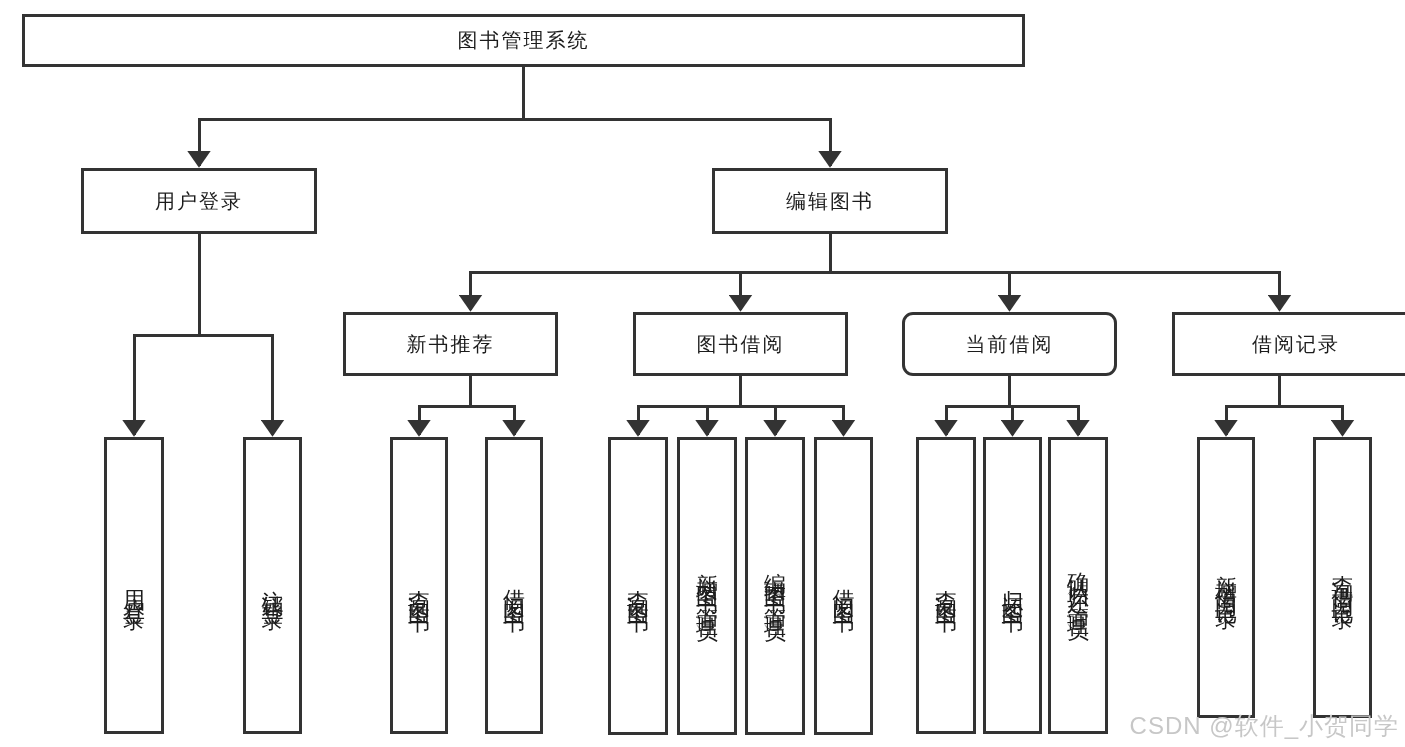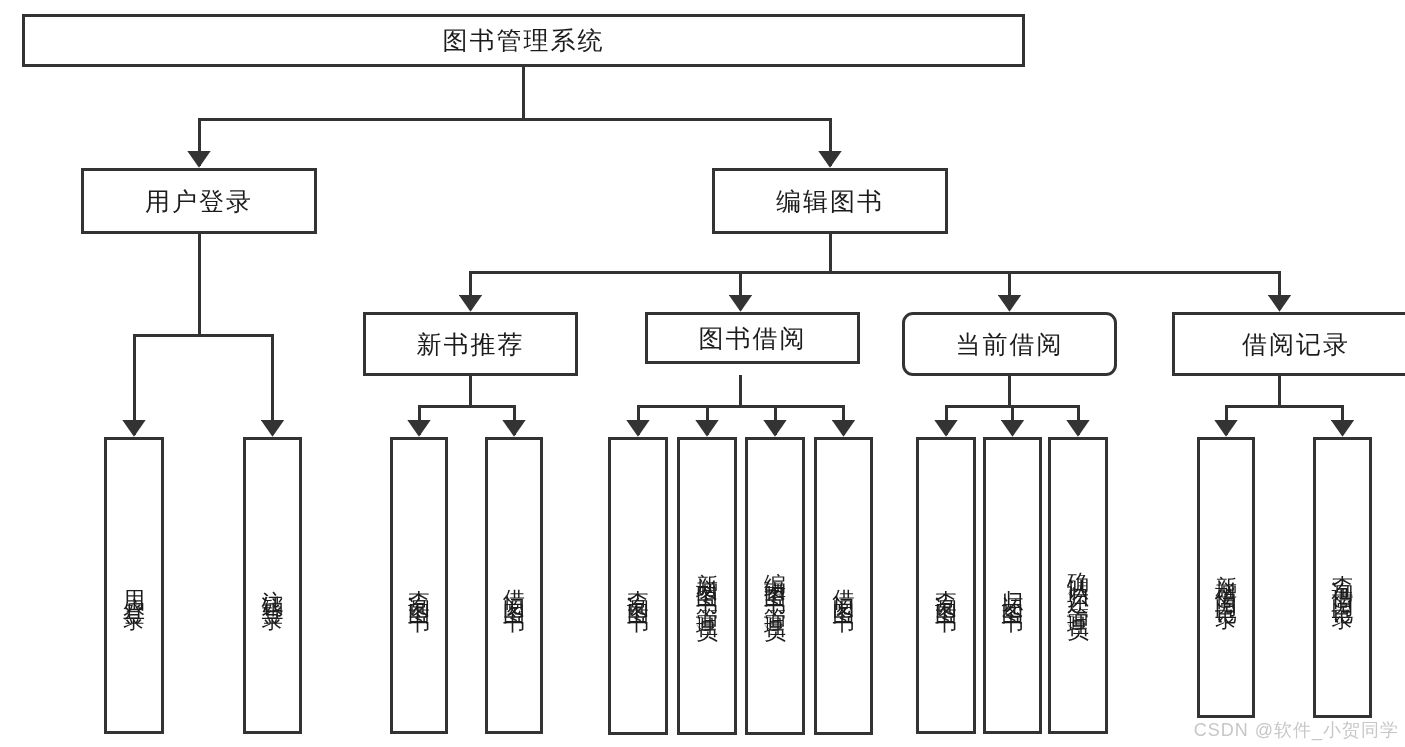--- a/index.html
+++ b/index.html
@@ -23,37 +23,37 @@
     background: #ffffff;
     border: 3px solid #333333;
     color: #1c1c1c;
     display: flex;
     align-items: center;
     justify-content: center;
     text-align: center;
     z-index: 2;
   }
   .node.horizontal {
-    font-size: 25px;
+    font-size: 20px;
     letter-spacing: 2px;
     white-space: nowrap;
   }
   .node.vertical {
     writing-mode: vertical-rl;
     text-orientation: mixed;
     font-size: 22px;
     letter-spacing: 7px;
     line-height: 1;
   }
   .watermark {
     position: absolute;
     right: 6px;
     bottom: 5px;
     z-index: 3;
-    font-size: 18px;
+    font-size: 24px;
     letter-spacing: 1px;
     color: #c7c7c7;
     white-space: nowrap;
   }
 </style>
 </head>
 <body>
 
 <div class="stage">
   <svg class="connectors" xmlns="http://www.w3.org/2000/svg" shape-rendering="crispEdges">
@@ -98,24 +98,24 @@
         <line x1="1342.5" y1="406" x2="1342.5" y2="435" stroke="#333333" stroke-width="3" marker-end="url(#arrow)"></line>
       </g>
   </svg>
 
   <div id="nodes">
       <div class="node horizontal" style="left: 22px; top: 14px; width: 1003px; height: 53px;">图书管理系统</div>
       <div class="node horizontal" style="left: 81px; top: 168px; width: 236px; height: 66px;">用户登录</div>
       <div class="node vertical" style="left: 104px; top: 437px; width: 60px; height: 297px;">用户登录</div>
       <div class="node vertical" style="left: 243px; top: 437px; width: 59px; height: 297px;">注销登录</div>
       <div class="node horizontal" style="left: 712px; top: 168px; width: 236px; height: 66px;">编辑图书</div>
-      <div class="node horizontal" style="left: 363px; top: 312px; width: 215px; height: 64px;">新书推荐</div>
+      <div class="node horizontal" style="left: 343px; top: 312px; width: 215px; height: 64px;">新书推荐</div>
       <div class="node vertical" style="left: 390px; top: 437px; width: 58px; height: 297px;">查询图书</div>
       <div class="node vertical" style="left: 485px; top: 437px; width: 58px; height: 297px;">借阅图书</div>
-      <div class="node horizontal" style="left: 633px; top: 312px; width: 215px; height: 52px; margin-left: 12px;">图书借阅</div>
+      <div class="node horizontal" style="left: 633px; top: 312px; width: 215px; height: 64px;">图书借阅</div>
       <div class="node vertical" style="left: 608px; top: 437px; width: 60px; height: 298px;">查询图书</div>
       <div class="node vertical" style="left: 677px; top: 437px; width: 60px; height: 298px;">新增图书（管理员）</div>
       <div class="node vertical" style="left: 745px; top: 437px; width: 60px; height: 298px;">编辑图书（管理员）</div>
       <div class="node vertical" style="left: 814px; top: 437px; width: 59px; height: 298px;">借阅图书</div>
       <div class="node horizontal" style="left: 902px; top: 312px; width: 215px; height: 64px; border-radius: 11px;">当前借阅</div>
       <div class="node vertical" style="left: 916px; top: 437px; width: 60px; height: 297px;">查询图书</div>
       <div class="node vertical" style="left: 983px; top: 437px; width: 59px; height: 297px;">归还图书</div>
       <div class="node vertical" style="left: 1048px; top: 437px; width: 60px; height: 297px;">确认归还（管理员）</div>
       <div class="node horizontal" style="left: 1172px; top: 312px; width: 248px; height: 64px;">借阅记录</div>
       <div class="node vertical" style="left: 1197px; top: 437px; width: 58px; height: 281px;">新增借阅记录</div>

